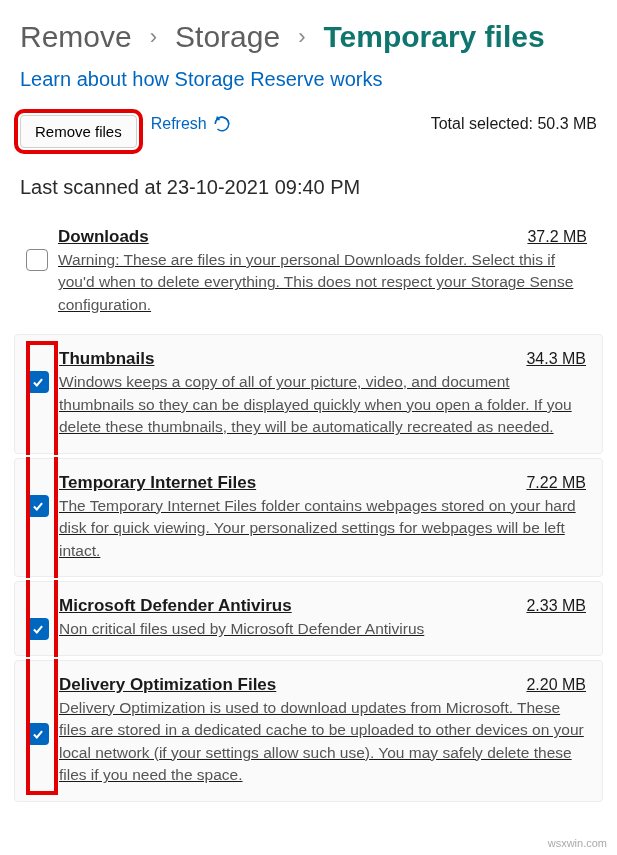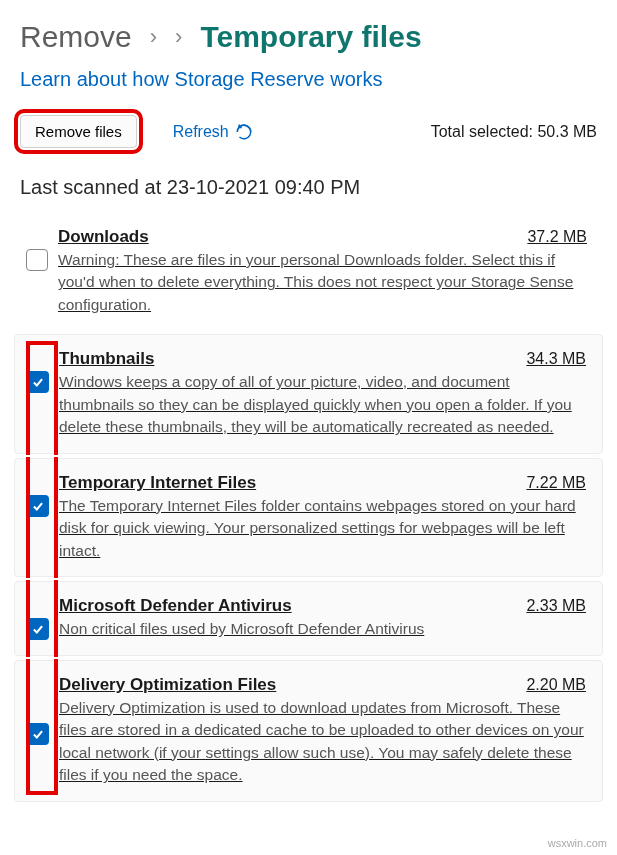--- a/index.html
+++ b/index.html
@@ -21,23 +21,23 @@
     .breadcrumb-item.current { color: #0f766e; font-weight: 600; }
     .chevron { color: #888; font-size: 22px; }
     .link {
       color: #0067c0;
       font-size: 20px;
       padding: 4px 20px 18px 20px;
       cursor: pointer;
     }
     .action-row {
       display: flex;
-      align-items: center;
+      align-items: flex-start;
       padding: 6px 20px 10px 20px;
-      gap: 30px;
+      gap: 8px;
     }
     .remove-btn {
       background: #fbfbfb;
       border: 1px solid #d0d0d0;
       border-radius: 4px;
       padding: 7px 14px;
       font-size: 15px;
       cursor: pointer;
       font-family: inherit;
     }
@@ -125,20 +125,21 @@
       font-size: 11px;
       color: #aaa;
     }
   </style>
 </head>
 <body>
 
 <div class="breadcrumb">
   <span class="breadcrumb-item">Remove</span>
   <span class="chevron">›</span>
+  <span class="breadcrumb-item">Storage</span>
   <span class="chevron">›</span>
   <span class="breadcrumb-item current">Temporary files</span>
 </div>
 
 <div class="link">Learn about how Storage Reserve works</div>
 
 <div class="action-row">
   <button class="remove-btn highlight-red">Remove files</button>
   <div class="refresh">
     <span>Refresh</span>

